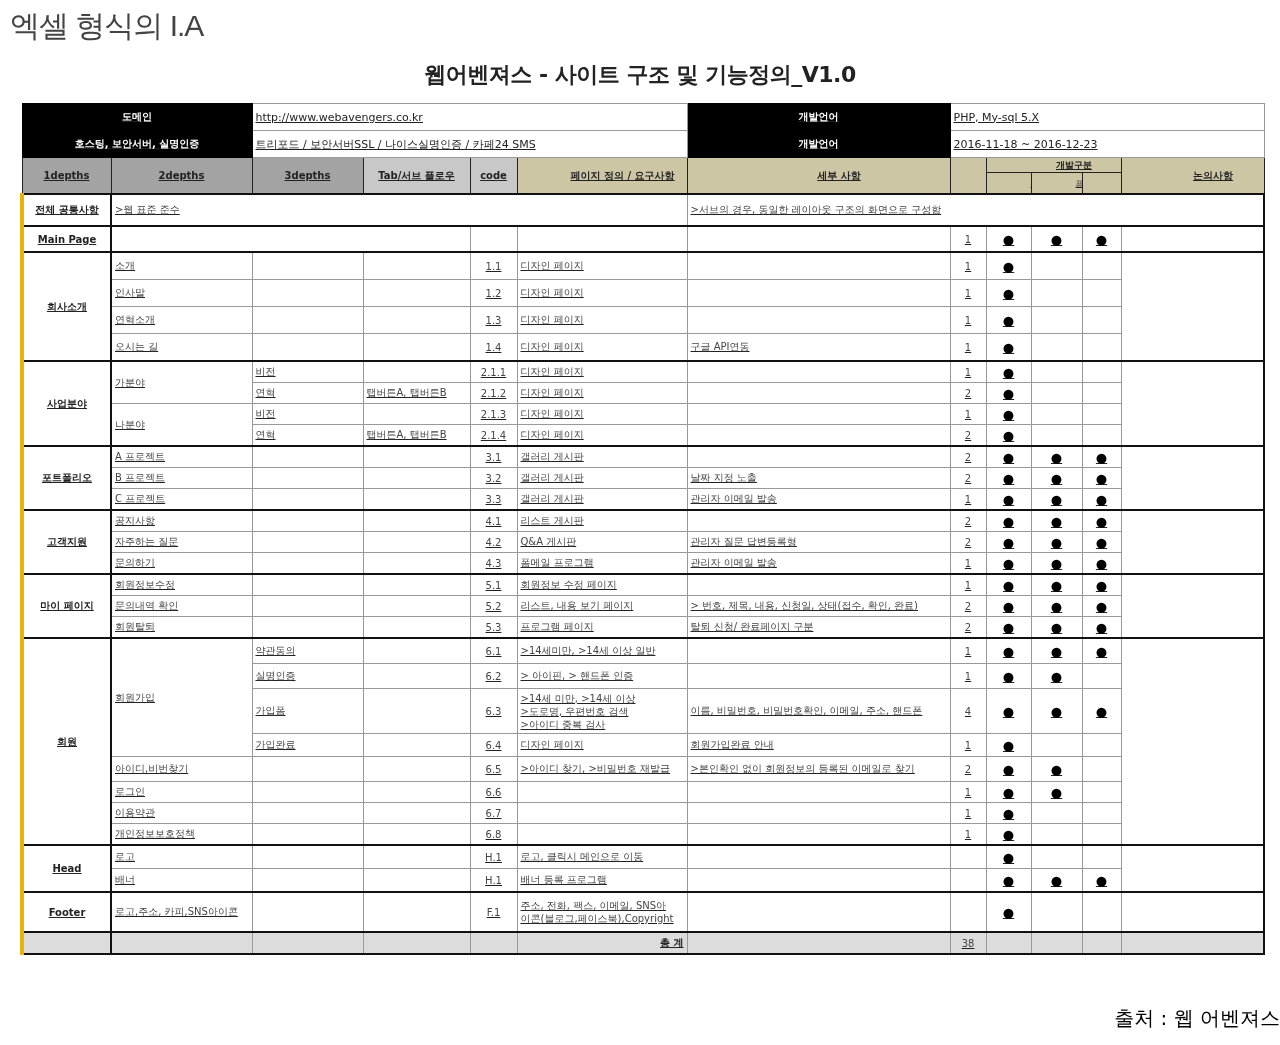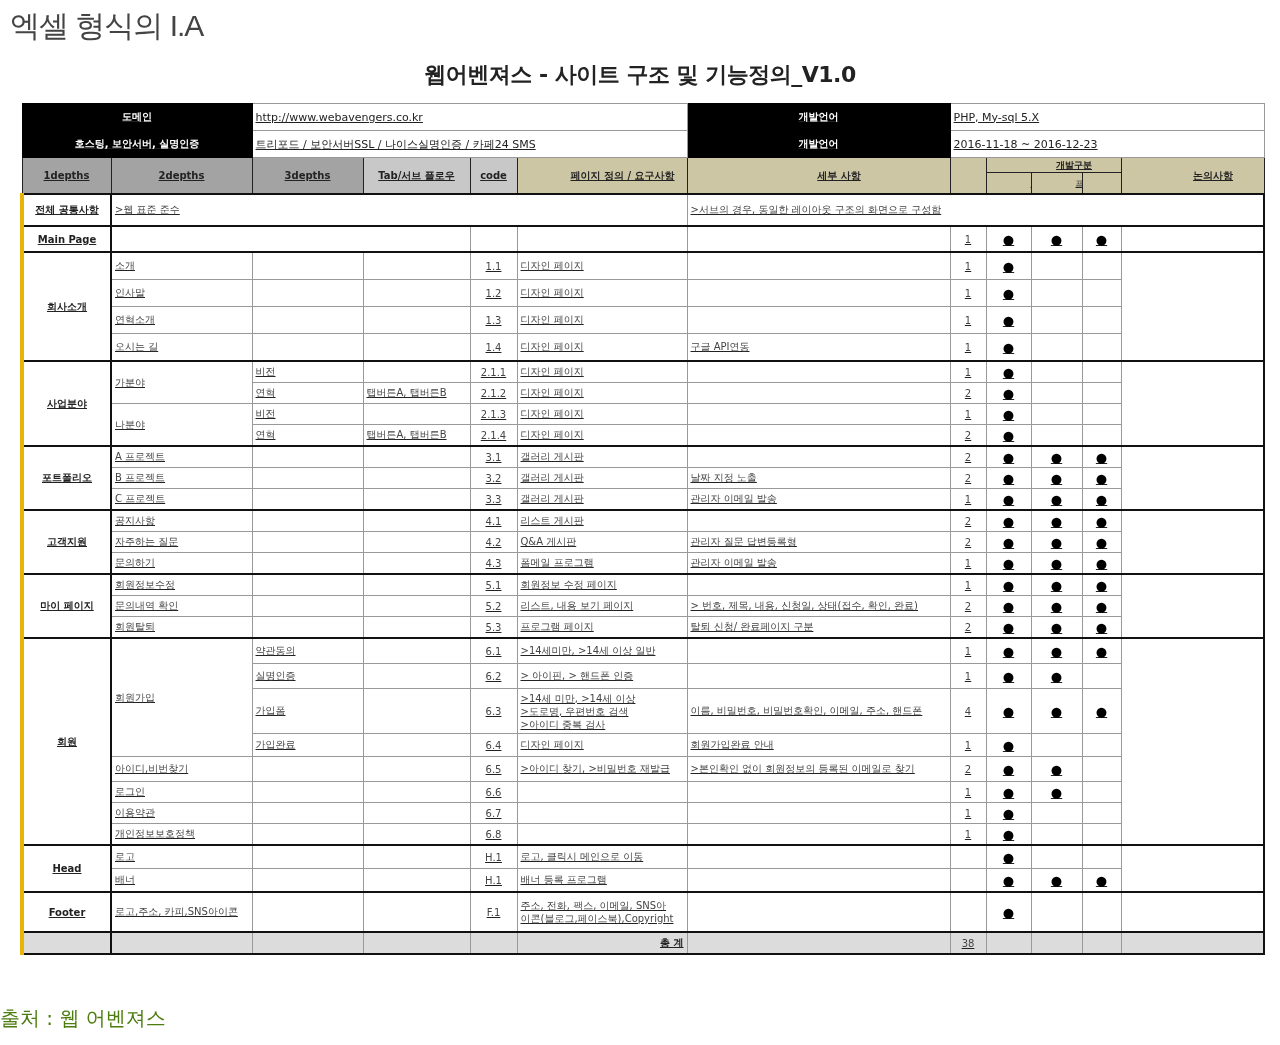--- a/index.html
+++ b/index.html
@@ -16,21 +16,21 @@
   .h-gray { background:#c8c8c8; text-align:center; font-weight:bold; color:#222; border:1.5px solid #222; }
   .h-tan { background:#cdc6a5; text-align:center; font-weight:bold; color:#222; border:1.5px solid #222;padding-left:44px; }
   .cat { text-align:center; font-weight:bold; color:#222; border-left:4px solid #eab308; border-right:2px solid #111; }
   .code { text-align:center; }
   .pg { text-align:center; }
   .dot { text-align:center; font-size:13px; color:#000; }
   .grp-top td { border-top:2px solid #111; }
   .thickr { border-right:2px solid #111; }
   .total td { background:#dcdcdc; border-top:2px solid #111; border-bottom:2px solid #111; }
   .wrap { white-space:normal; line-height:13px; }
-  .caption { position:absolute; left:0; width:1280px; top:1005px; text-align:left; font-size:20px; color:#4d7c0f; }
+  .caption { position:absolute; left:0; width:1280px; top:1005px; text-align:right; font-size:20px; color:#000000; }
 </style>
 </head>
 <body>
 
 <div class="page-heading">엑셀 형식의 I.A</div>
 <div class="doc-title">웹어벤져스 - 사이트 구조 및 기능정의_V1.0</div>
 
 <div class="sheet">
 <table>
   <colgroup>

